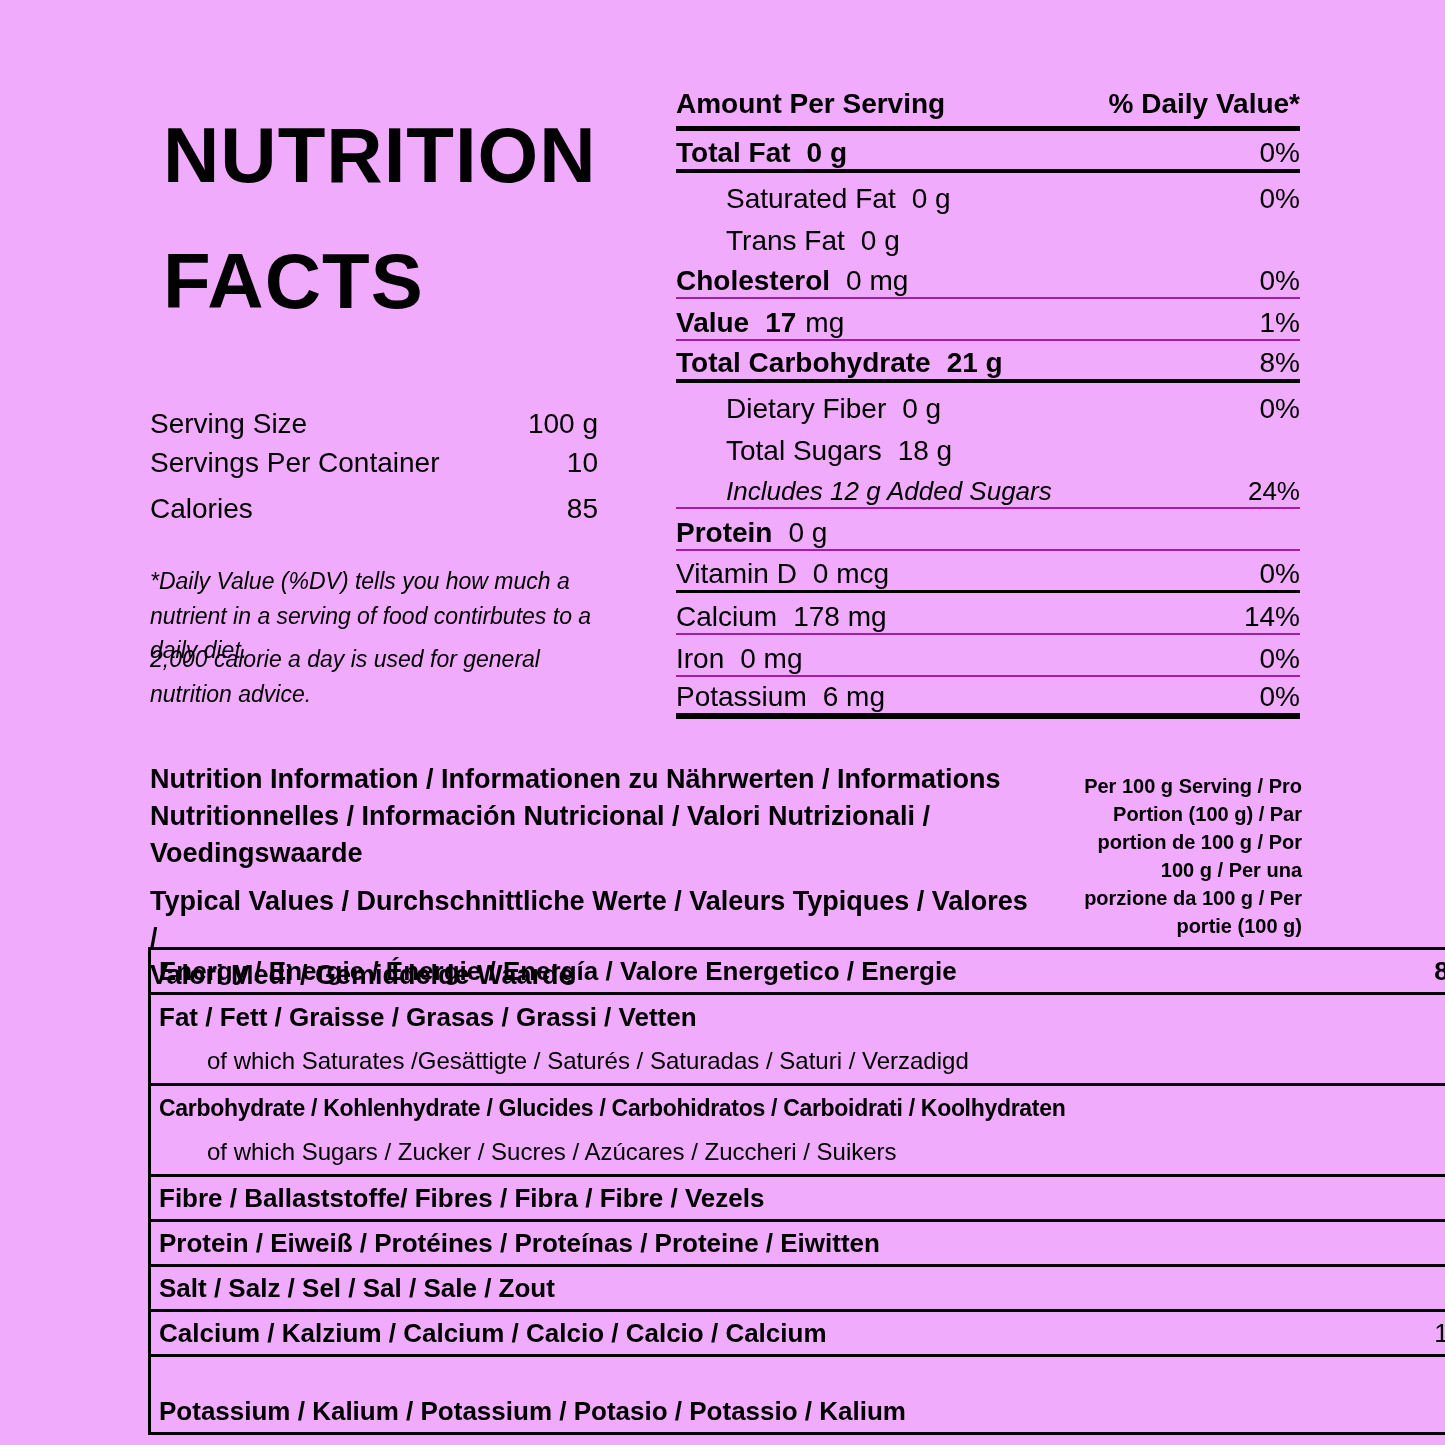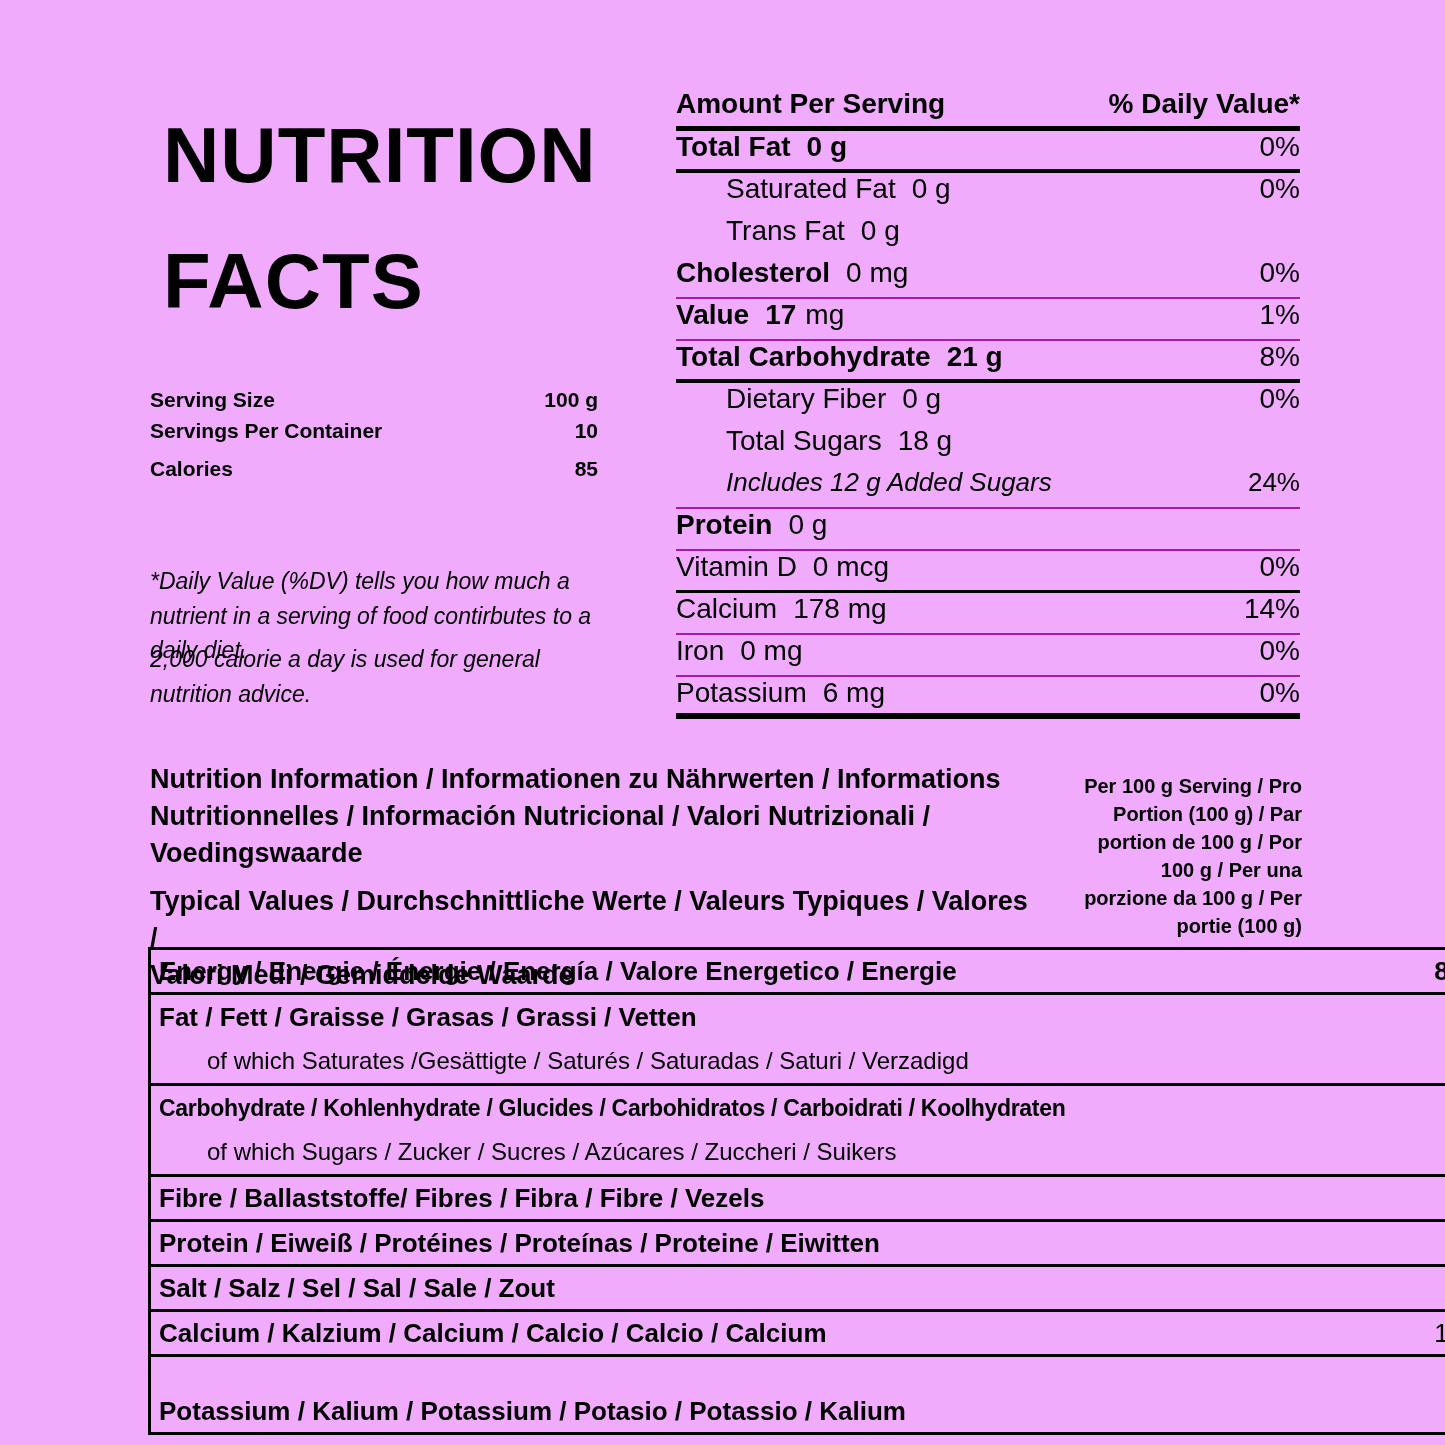--- a/index.html
+++ b/index.html
@@ -11,38 +11,38 @@
   .page { position:absolute; inset:0; background:#f0abfc; }
 
   
   .title {
     position:absolute; left:163px; top:92px;
     font-size:78px; font-weight:bold; letter-spacing:1px; line-height:1.62;
     color:#000;
   }
 
   
-  .serving { position:absolute; left:150px; top:388px; width:448px; font-size:21px; font-weight:bold; }
+  .serving { position:absolute; left:150px; top:408px; width:448px; font-size:28px; font-weight:normal; }
   .serving-row { display:flex; justify-content:space-between; align-items:baseline; }
   .serving-row + .serving-row { margin-top:7px; }
   .serving-row.calories { margin-top:14px; }
 
   
   .fn { position:absolute; left:150px; width:475px; font-size:23px; font-style:italic; line-height:1.5; }
   .fn1 { top:540px;margin-top:24px; }
   .fn2 { top:642px; }
 
   
   .us { position:absolute; left:676px; top:88px; width:624px; }
   .us-header {
     display:flex; justify-content:space-between; align-items:baseline;
     font-size:28px; font-weight:bold; padding-bottom:6px;
     border-bottom:5px solid #000;
   }
-  .us-row { display:flex; align-items:flex-start; height:42px; font-size:28px; }
+  .us-row { display:flex; align-items:flex-end; height:42px; font-size:28px; }
   .us-row .name { white-space:nowrap; }
   .us-row.bold-name .name { font-weight:bold; }
   .us-row.indent { padding-left:50px; }
   .us-row.italic { font-style:italic; font-size:26px; }
   .amt-b { font-weight:bold; margin-left:16px; }
   .amt-r { margin-left:16px; }
   .amt-b:empty, .amt-r:empty { display:none; }
   .amt-b:not(:empty) + .amt-r:not(:empty) { margin-left:9px; }
   .dv { margin-left:auto; font-style:normal; }
   .bb2 { border-bottom:2px solid #a21caf; }

